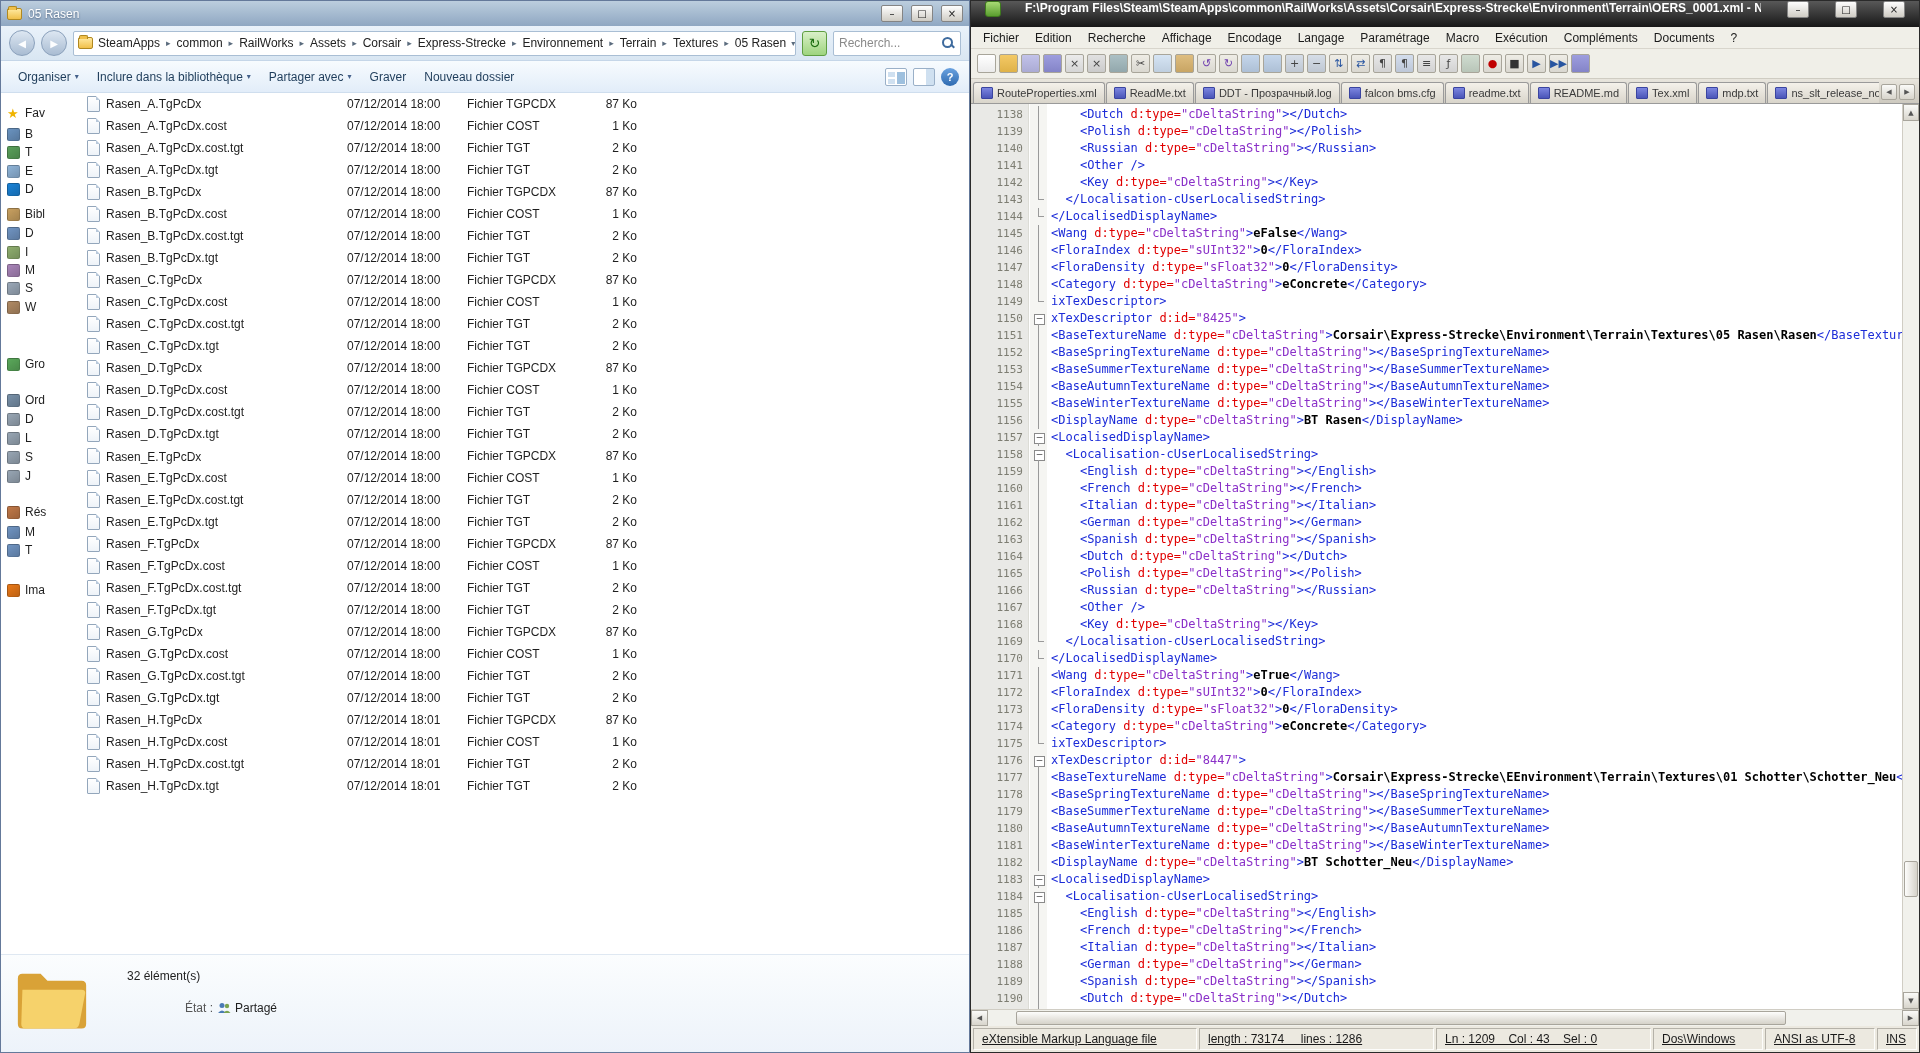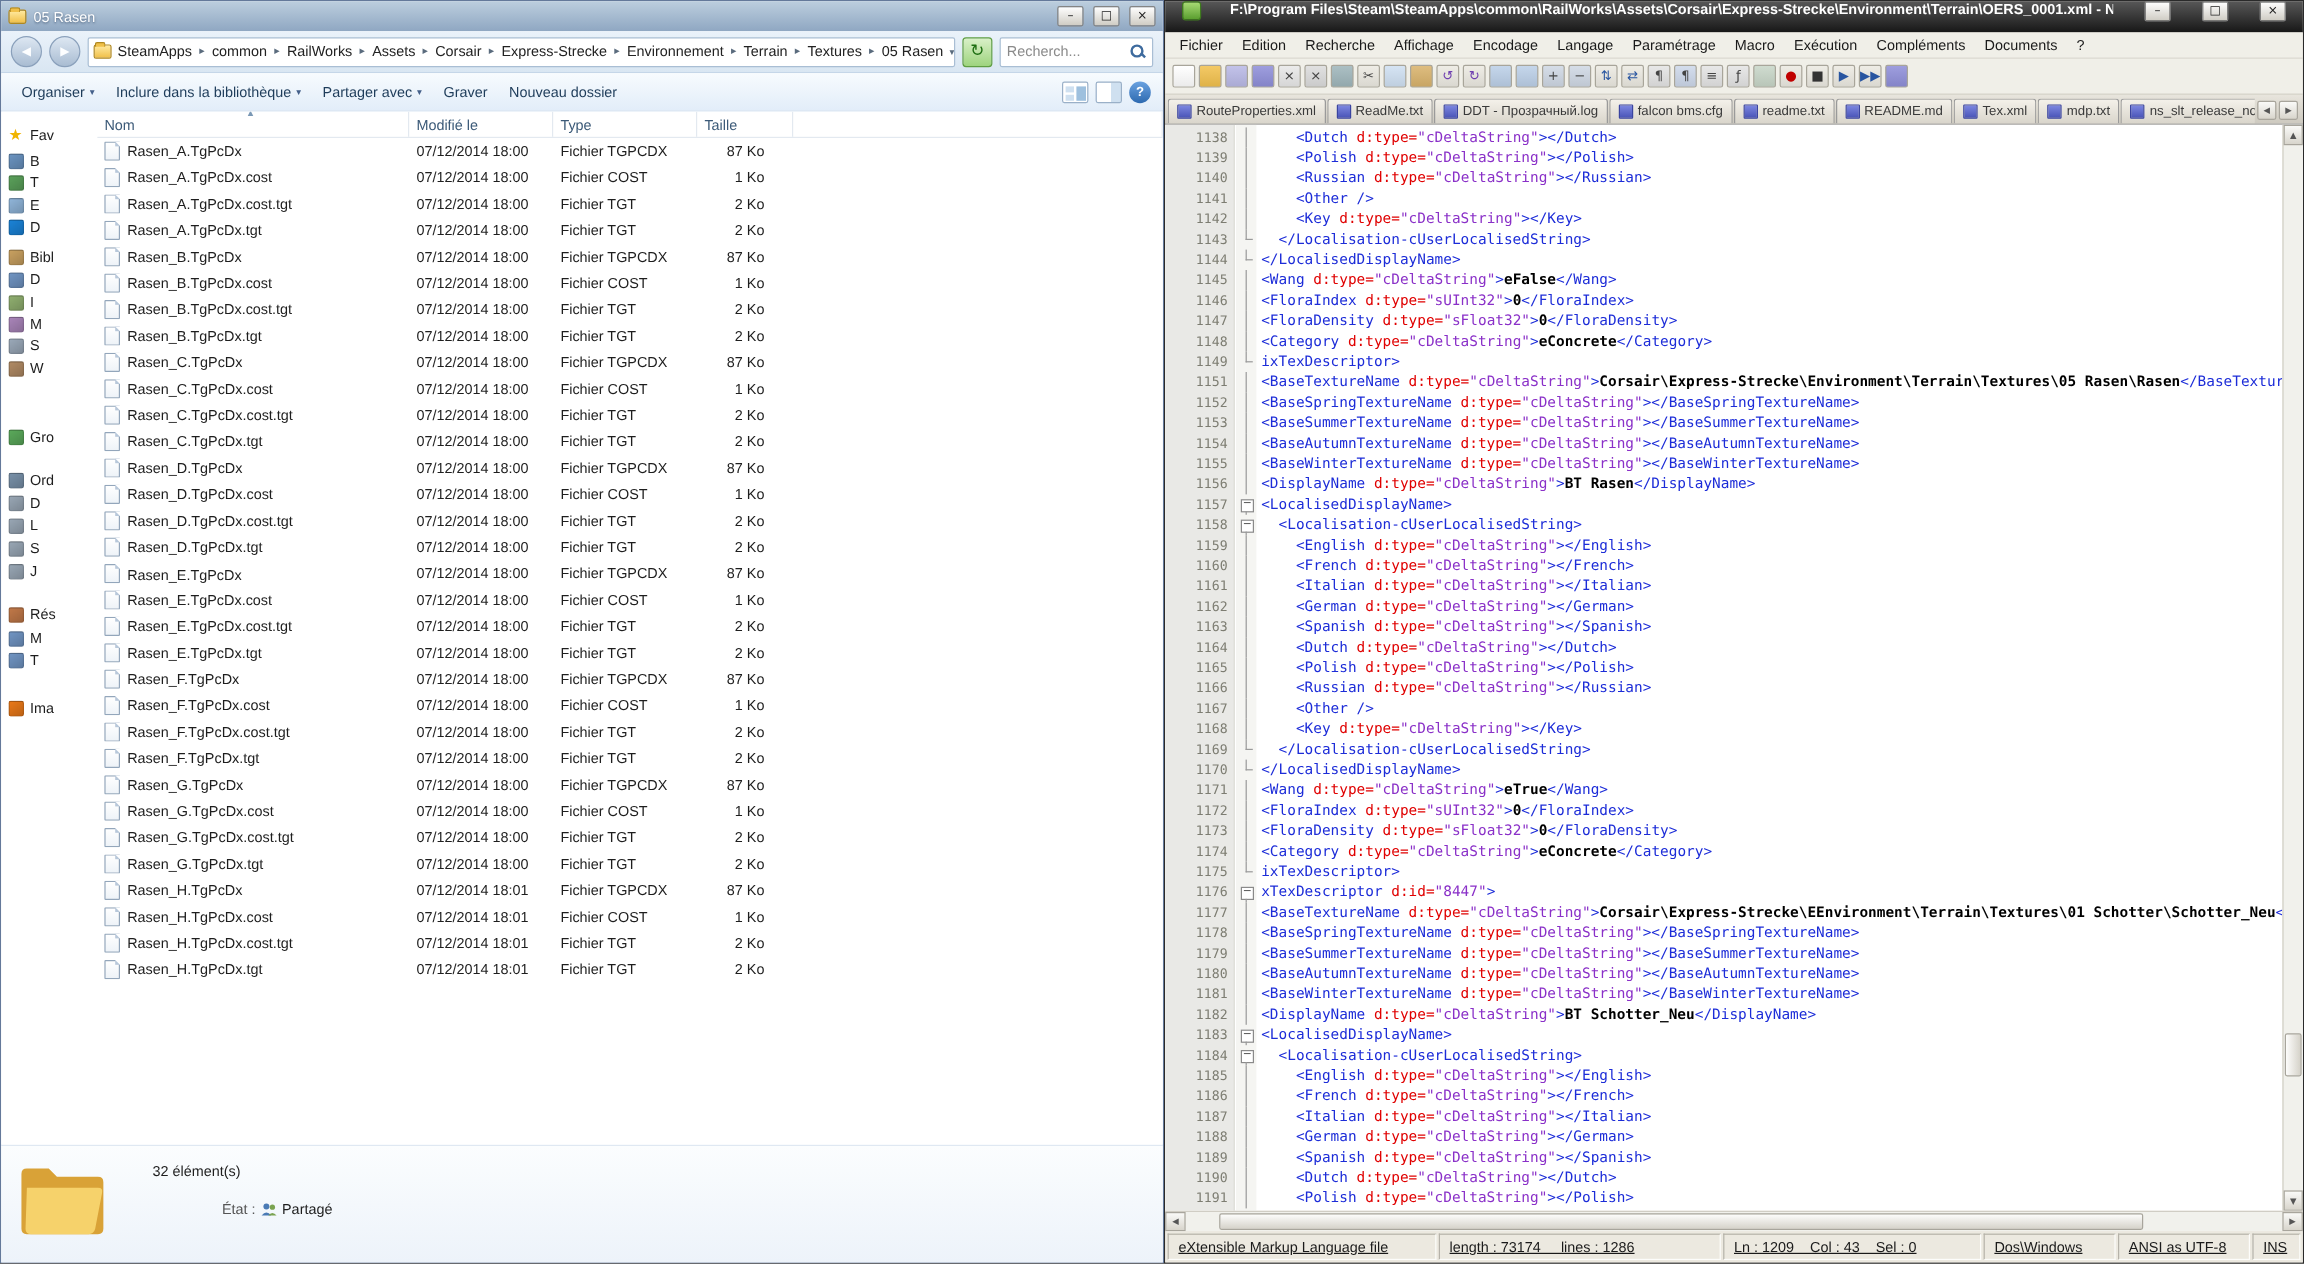--- a/index.html
+++ b/index.html
@@ -262,27 +262,20 @@
           <div class="side-item" style="top: 449px;">
             <span class="side-ico" style="background: linear-gradient(145deg, rgb(112, 148, 194), rgba(0, 0, 0, 0.18)) rgb(112, 148, 194);"></span>
             <span class="side-label">T</span>
           </div>
           <div class="side-item" style="top: 489px;">
             <span class="side-ico" style="background: linear-gradient(145deg, rgb(232, 120, 24), rgba(0, 0, 0, 0.18)) rgb(232, 120, 24);"></span>
             <span class="side-label">Ima</span>
           </div>
         </div>
       <div class="x-list">
-        <div class="x-cols" id="xcols">
-            <div class="x-col" style="width: 260px;"><span>Nom</span><span class="sortcaret">▲</span></div>
-            <div class="x-col" style="width: 120px;"><span>Modifié le</span></div>
-            <div class="x-col" style="width: 120px;"><span>Type</span></div>
-            <div class="x-col" style="width: 80px;"><span>Taille</span></div>
-            <div class="x-col x-col-fill"></div>
-          </div>
         <div id="xrows">
             <div class="frow">
               <div class="fcell name" style="width: 260px;">
                 <span class="ficon"></span>
                 <span>Rasen_A.TgPcDx</span>
               </div>
               <div class="fcell" style="width: 120px;">07/12/2014 18:00</div>
               <div class="fcell" style="width: 120px;">Fichier TGPCDX</div>
               <div class="fcell size" style="width: 80px;">87 Ko</div>
             </div>
@@ -694,20 +687,21 @@
           <div class="cl"><span class="ln">1140</span><span class="fold f-line"></span><span class="code"><span class="tk-p">    </span><span class="tk-t">&lt;Russian </span><span class="tk-a">d:type=</span><span class="tk-v">"cDeltaString"</span><span class="tk-t">&gt;&lt;/Russian&gt;</span></span></div>
           <div class="cl"><span class="ln">1141</span><span class="fold f-line"></span><span class="code"><span class="tk-p">    </span><span class="tk-t">&lt;Other /&gt;</span></span></div>
           <div class="cl"><span class="ln">1142</span><span class="fold f-line"></span><span class="code"><span class="tk-p">    </span><span class="tk-t">&lt;Key </span><span class="tk-a">d:type=</span><span class="tk-v">"cDeltaString"</span><span class="tk-t">&gt;&lt;/Key&gt;</span></span></div>
           <div class="cl"><span class="ln">1143</span><span class="fold f-corner"></span><span class="code"><span class="tk-p">  </span><span class="tk-t">&lt;/Localisation-cUserLocalisedString&gt;</span></span></div>
           <div class="cl"><span class="ln">1144</span><span class="fold f-corner"></span><span class="code"><span class="tk-t">&lt;/LocalisedDisplayName&gt;</span></span></div>
           <div class="cl"><span class="ln">1145</span><span class="fold f-line"></span><span class="code"><span class="tk-t">&lt;Wang </span><span class="tk-a">d:type=</span><span class="tk-v">"cDeltaString"</span><span class="tk-t">&gt;</span><span class="tk-x">eFalse</span><span class="tk-t">&lt;/Wang&gt;</span></span></div>
           <div class="cl"><span class="ln">1146</span><span class="fold f-line"></span><span class="code"><span class="tk-t">&lt;FloraIndex </span><span class="tk-a">d:type=</span><span class="tk-v">"sUInt32"</span><span class="tk-t">&gt;</span><span class="tk-x">0</span><span class="tk-t">&lt;/FloraIndex&gt;</span></span></div>
           <div class="cl"><span class="ln">1147</span><span class="fold f-line"></span><span class="code"><span class="tk-t">&lt;FloraDensity </span><span class="tk-a">d:type=</span><span class="tk-v">"sFloat32"</span><span class="tk-t">&gt;</span><span class="tk-x">0</span><span class="tk-t">&lt;/FloraDensity&gt;</span></span></div>
           <div class="cl"><span class="ln">1148</span><span class="fold f-line"></span><span class="code"><span class="tk-t">&lt;Category </span><span class="tk-a">d:type=</span><span class="tk-v">"cDeltaString"</span><span class="tk-t">&gt;</span><span class="tk-x">eConcrete</span><span class="tk-t">&lt;/Category&gt;</span></span></div>
           <div class="cl"><span class="ln">1149</span><span class="fold f-corner"></span><span class="code"><span class="tk-t">ixTexDescriptor&gt;</span></span></div>
+          <div class="cl"><span class="ln">1150</span><span class="fold f-box"></span><span class="code"><span class="tk-t">xTexDescriptor </span><span class="tk-a">d:id=</span><span class="tk-v">"8425"</span><span class="tk-t">&gt;</span></span></div>
           <div class="cl"><span class="ln">1151</span><span class="fold f-line"></span><span class="code"><span class="tk-t">&lt;BaseTextureName </span><span class="tk-a">d:type=</span><span class="tk-v">"cDeltaString"</span><span class="tk-t">&gt;</span><span class="tk-x">Corsair\Express-Strecke\Environment\Terrain\Textures\05 Rasen\Rasen</span><span class="tk-t">&lt;/BaseTextureName&gt;</span></span></div>
           <div class="cl"><span class="ln">1152</span><span class="fold f-line"></span><span class="code"><span class="tk-t">&lt;BaseSpringTextureName </span><span class="tk-a">d:type=</span><span class="tk-v">"cDeltaString"</span><span class="tk-t">&gt;&lt;/BaseSpringTextureName&gt;</span></span></div>
           <div class="cl"><span class="ln">1153</span><span class="fold f-line"></span><span class="code"><span class="tk-t">&lt;BaseSummerTextureName </span><span class="tk-a">d:type=</span><span class="tk-v">"cDeltaString"</span><span class="tk-t">&gt;&lt;/BaseSummerTextureName&gt;</span></span></div>
           <div class="cl"><span class="ln">1154</span><span class="fold f-line"></span><span class="code"><span class="tk-t">&lt;BaseAutumnTextureName </span><span class="tk-a">d:type=</span><span class="tk-v">"cDeltaString"</span><span class="tk-t">&gt;&lt;/BaseAutumnTextureName&gt;</span></span></div>
           <div class="cl"><span class="ln">1155</span><span class="fold f-line"></span><span class="code"><span class="tk-t">&lt;BaseWinterTextureName </span><span class="tk-a">d:type=</span><span class="tk-v">"cDeltaString"</span><span class="tk-t">&gt;&lt;/BaseWinterTextureName&gt;</span></span></div>
           <div class="cl"><span class="ln">1156</span><span class="fold f-line"></span><span class="code"><span class="tk-t">&lt;DisplayName </span><span class="tk-a">d:type=</span><span class="tk-v">"cDeltaString"</span><span class="tk-t">&gt;</span><span class="tk-x">BT Rasen</span><span class="tk-t">&lt;/DisplayName&gt;</span></span></div>
           <div class="cl"><span class="ln">1157</span><span class="fold f-box"></span><span class="code"><span class="tk-t">&lt;LocalisedDisplayName&gt;</span></span></div>
           <div class="cl"><span class="ln">1158</span><span class="fold f-box"></span><span class="code"><span class="tk-p">  </span><span class="tk-t">&lt;Localisation-cUserLocalisedString&gt;</span></span></div>
           <div class="cl"><span class="ln">1159</span><span class="fold f-line"></span><span class="code"><span class="tk-p">    </span><span class="tk-t">&lt;English </span><span class="tk-a">d:type=</span><span class="tk-v">"cDeltaString"</span><span class="tk-t">&gt;&lt;/English&gt;</span></span></div>
           <div class="cl"><span class="ln">1160</span><span class="fold f-line"></span><span class="code"><span class="tk-p">    </span><span class="tk-t">&lt;French </span><span class="tk-a">d:type=</span><span class="tk-v">"cDeltaString"</span><span class="tk-t">&gt;&lt;/French&gt;</span></span></div>

